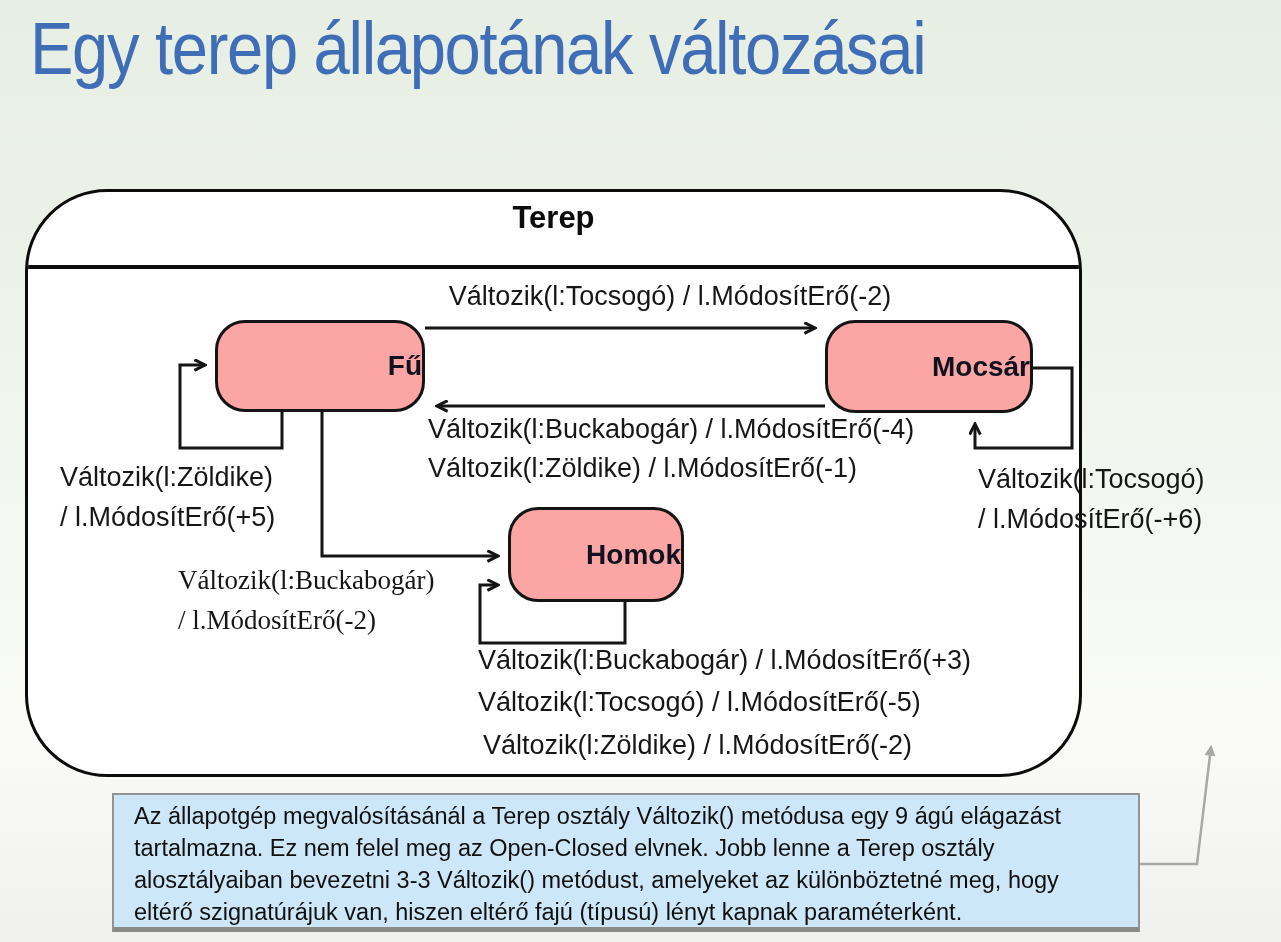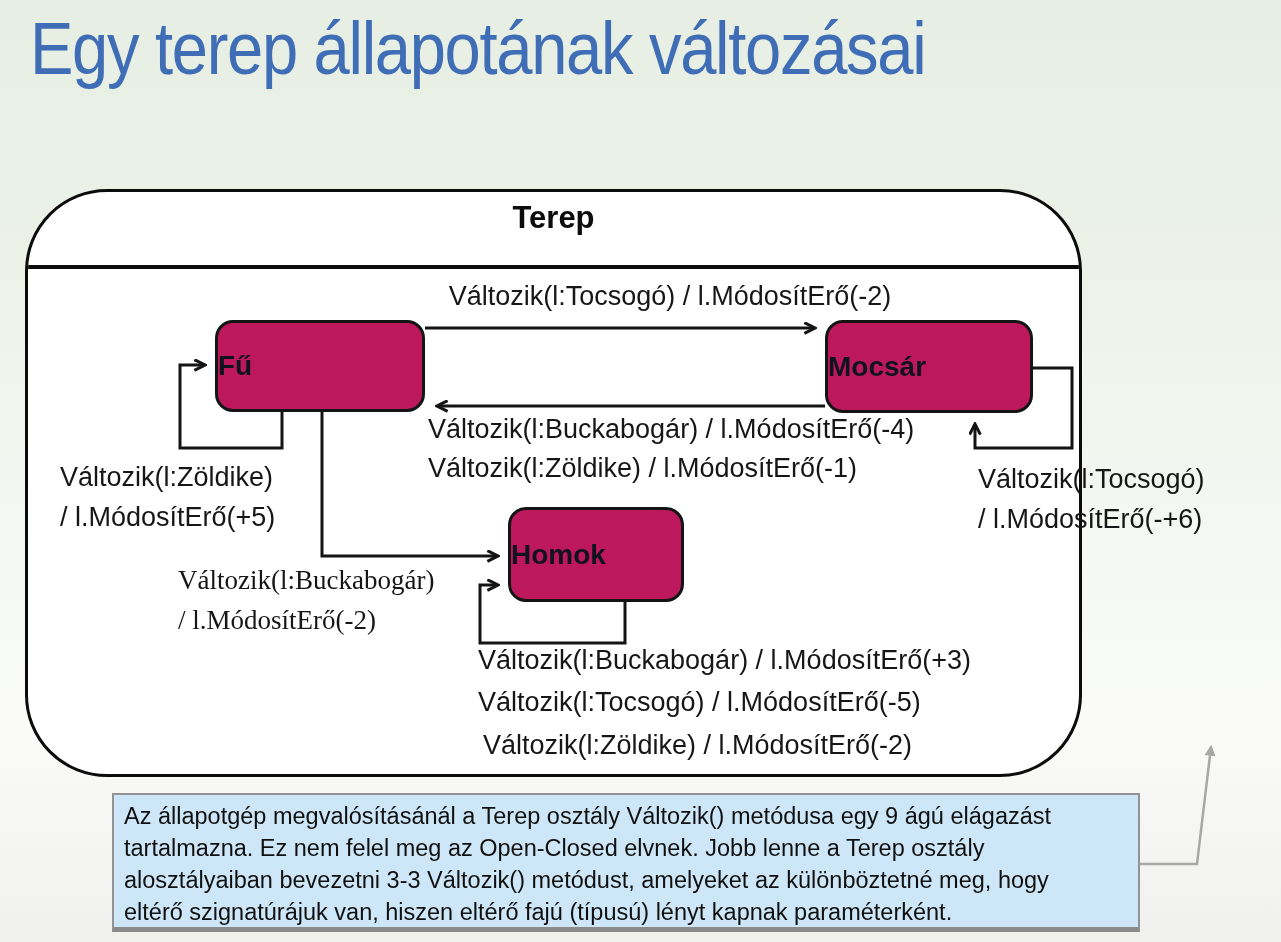--- a/index.html
+++ b/index.html
@@ -28,22 +28,22 @@
     font-size:31px;font-weight:700;color:#0c0c0c;
   }
   .frame-divider{
     position:absolute;top:73px;left:0;right:0;height:3.5px;background:#0c0c0c;
   }
 
   .wires{position:absolute;left:0;top:0;width:1281px;height:942px;pointer-events:none;}
 
   .state{
     position:absolute;box-sizing:border-box;
-    background:#be185d;border:3px solid #141414;border-radius:18px;
-    display:flex;align-items:center;justify-content:flex-start;
+    background:#fca5a5;border:3px solid #141414;border-radius:30px;
+    display:flex;align-items:center;justify-content:flex-end;
     font-size:28px;font-weight:700;color:#10131f;
   }
   .state-fu{left:215px;top:320px;width:210px;height:92px;}
   .state-mocsar{left:825px;top:320px;width:208px;height:93px;}
   .state-homok{left:508px;top:507px;width:176px;height:95px;}
 
   .edge-label{
     position:absolute;font-size:27px;color:#161616;white-space:nowrap;
   }
   .pre{white-space:pre-line;line-height:40px;}
@@ -56,21 +56,21 @@
   .lbl-mocsar-self{left:978px;top:459px;}
   .lbl-homok-1{left:478px;top:645px;}
   .lbl-homok-2{left:478px;top:687px;}
   .lbl-homok-3{left:483px;top:730px;}
 
   .note{
     position:absolute;left:112px;top:793px;width:1028px;height:139px;
     box-sizing:border-box;
     background:#cde7f8;
     border:2px solid #939393;border-bottom:5px solid #8a8a8a;
-    padding:5px 10px;
+    padding:5px 20px;
     font-size:23.5px;line-height:32px;color:#101010;
     white-space:pre-line;
   }
 </style>
 </head>
 <body>
 
 <div class="stage">
 
   <div class="slide-title">Egy terep állapotának változásai</div>

